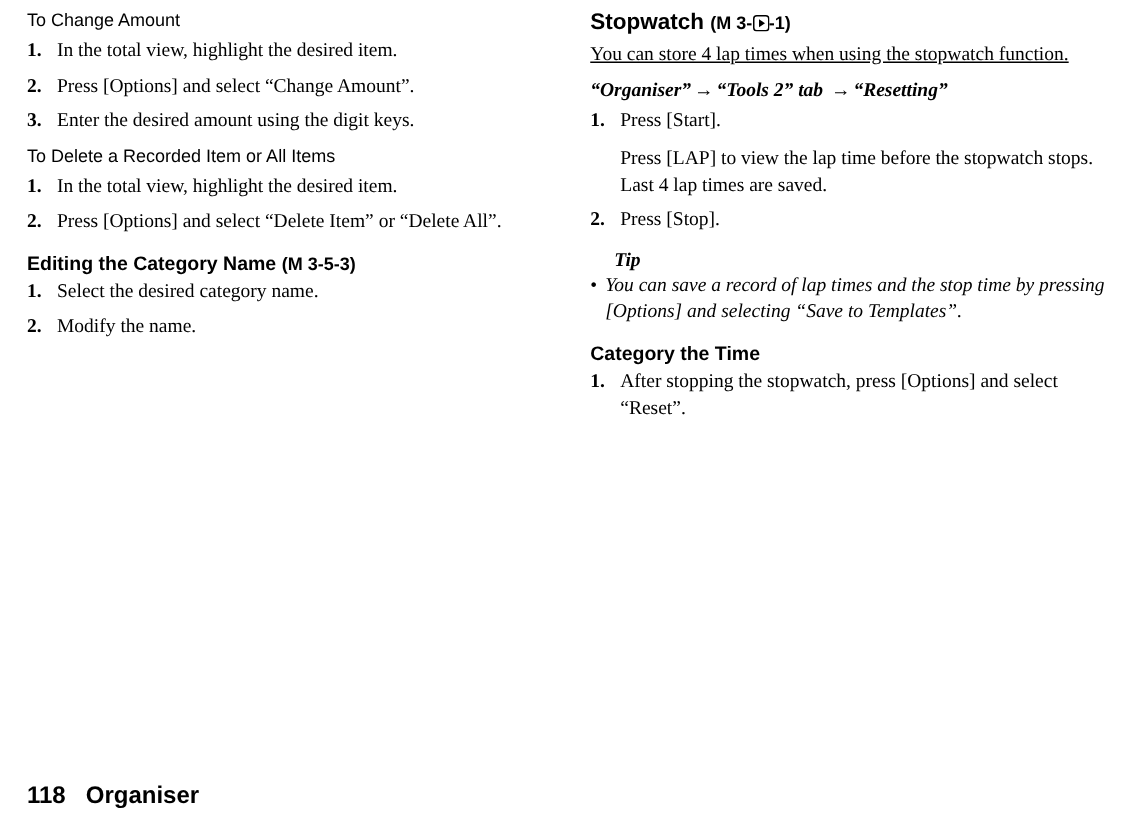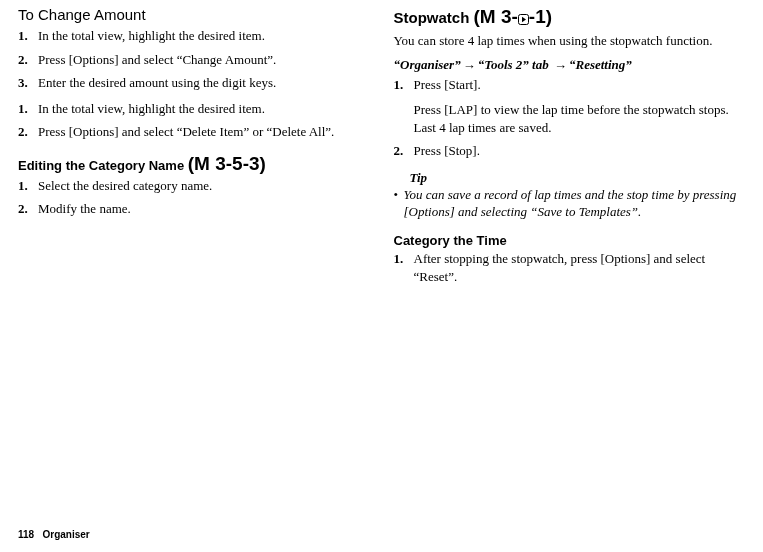--- a/index.html
+++ b/index.html
@@ -17,21 +17,21 @@
     display: flex;
     padding: 6px 18px 0 18px;
     gap: 24px;
   }
   .col {
     flex: 1;
     min-width: 0;
   }
   .h-sub {
     font-family: Arial, Helvetica, sans-serif;
-    font-size: 15px;
+    font-size: 12px;
     font-weight: normal;
     margin: 0 0 4px 0;
   }
   .h-bold {
     font-family: Arial, Helvetica, sans-serif;
     font-size: 13px;
     font-weight: bold;
     margin: 12px 0 2px 0;
   }
   .h-big {
@@ -69,21 +69,21 @@
     margin: 2px 0 2px 0;
   }
   .arrow {
     font-style: normal;
     font-weight: normal;
     margin: 0 2px;
   }
   .mcode {
     font-family: Arial, Helvetica, sans-serif;
     font-weight: bold;
-    font-size: 19px;
+    font-size: 12px;
   }
   .tip-label {
     font-style: italic;
     font-weight: bold;
     margin: 10px 0 0 16px;
   }
   .tip-body {
     font-style: italic;
     margin: 0;
     line-height: 1.35;
@@ -92,21 +92,21 @@
   .tip-body .bullet {
     width: 10px;
     flex-shrink: 0;
     font-style: normal;
   }
   .footer {
     position: absolute;
     bottom: 12px;
     left: 18px;
     font-family: Arial, Helvetica, sans-serif;
-    font-size: 10px;
+    font-size: 16px;
     font-weight: bold;
   }
   .icon-right {
     display: inline-block;
     vertical-align: -2px;
   }
 </style>
 </head>
 <body>
 
@@ -123,20 +123,21 @@
       <li>
           <span class="num">2.</span>
           <span class="txt">Press [Options] and select “Change Amount”.</span>
         </li>
       <li>
           <span class="num">3.</span>
           <span class="txt">Enter the desired amount using the digit keys.</span>
         </li>
     </ol>
 
+    <div class="h-sub">To Delete a Recorded Item or All Items</div>
     <ol class="steps">
       <li>
           <span class="num">1.</span>
           <span class="txt">In the total view, highlight the desired item.</span>
         </li>
       <li>
           <span class="num">2.</span>
           <span class="txt">Press [Options] and select “Delete Item” or “Delete All”.</span>
         </li>
     </ol>
@@ -161,21 +162,21 @@
 
     <div class="h-big">
       <span>Stopwatch</span>
       <span class="mcode">
         <span>(M 3-</span><svg class="icon-right" width="11" height="11" viewBox="0 0 11 11">
             <rect x="0.5" y="0.5" width="10" height="10" rx="2" fill="none" stroke="#000" stroke-width="1"></rect>
             <polygon points="4,2.8 8,5.5 4,8.2" fill="#000"></polygon>
           </svg><span>-1)</span>
       </span>
     </div>
-    <div style="line-height:1.35;">You can store 4 lap times when using the stopwatch function.</div>
+    <div style="line-height:1.35;text-decoration:underline;">You can store 4 lap times when using the stopwatch function.</div>
 
     <div class="breadcrumb" style="margin-top:6px;">
       <span>“Organiser”</span><span class="arrow">→</span><span>“Tools 2” tab</span>
       <span class="arrow">→</span><span>“Resetting”</span>
     </div>
 
     <ol class="steps">
       <li>
           <span class="num">1.</span>
           <span class="txt">Press [Start].</span>

